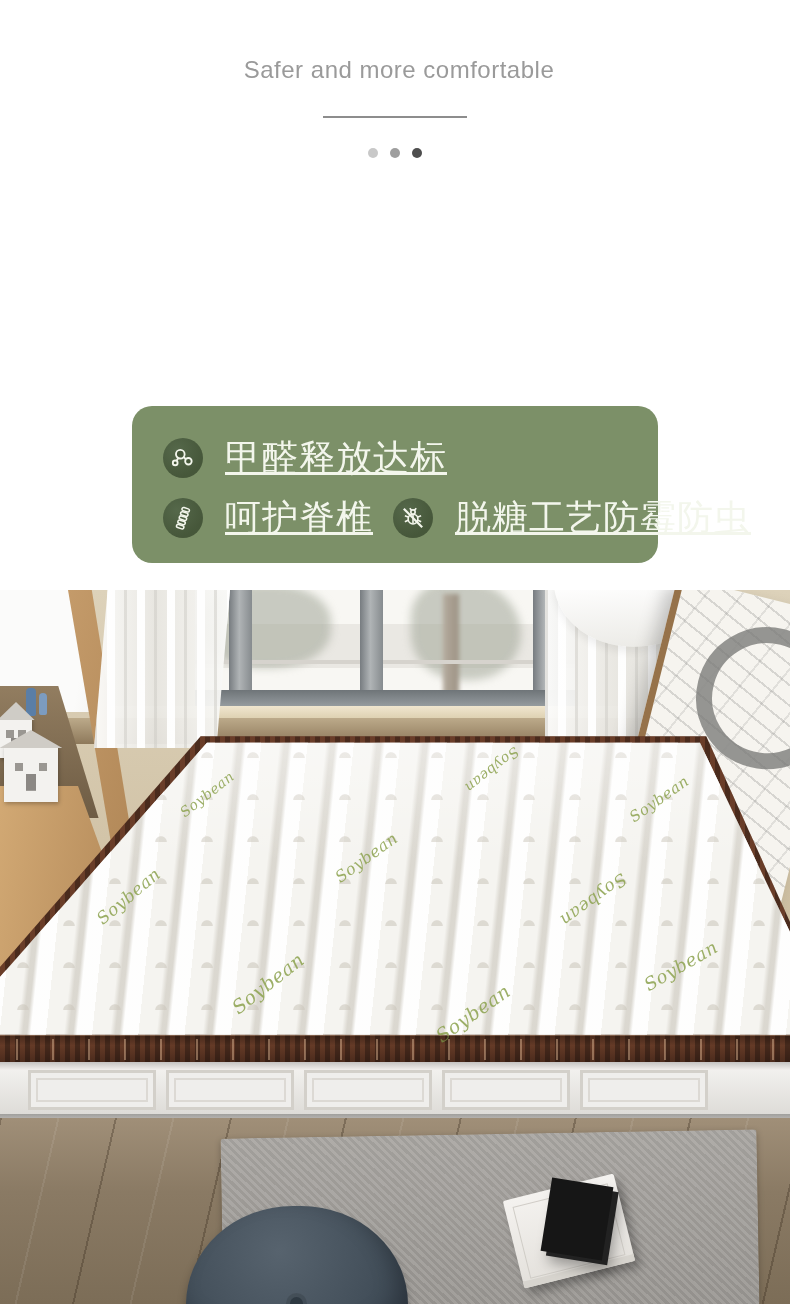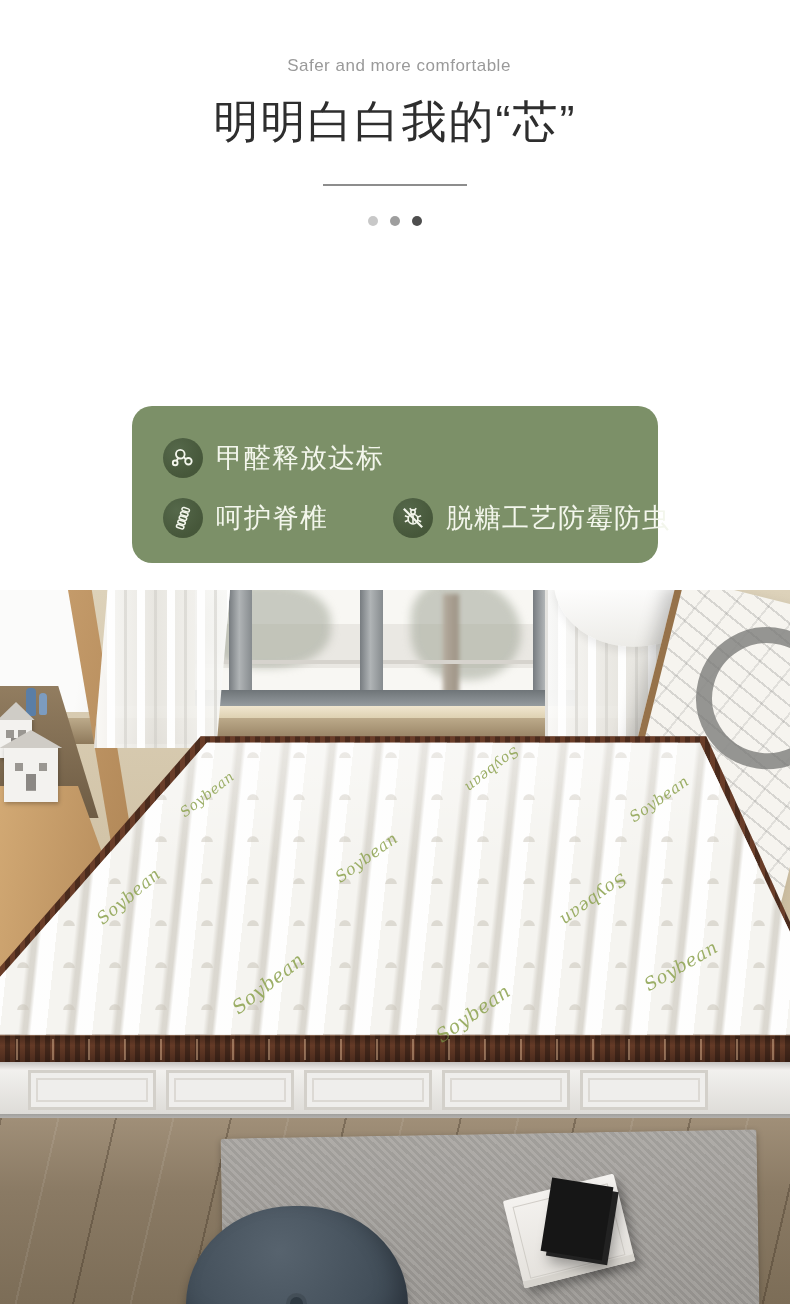--- a/index.html
+++ b/index.html
@@ -1,39 +1,39 @@
 <!DOCTYPE html>
 <html><head>
 <meta charset="utf-8">
 <style>
   html,body{margin:0;padding:0;background:#ffffff;}
   .page{position:relative;width:790px;height:1304px;background:#ffffff;overflow:hidden;
         font-family:"Liberation Sans","DejaVu Sans",sans-serif;}
 
   
   .hero{position:absolute;top:0;left:0;width:790px;text-align:center;}
-  .sub-en{padding-top:56px;font-size:17px;letter-spacing:.5px;color:#9a9a9a;margin-left:8px;}
+  .sub-en{padding-top:56px;font-size:24px;letter-spacing:.5px;color:#9a9a9a;margin-left:8px;}
   .title{margin:14px 0 0;font-size:88px;line-height:1.05;font-weight:900;color:#1e1e1e;letter-spacing:1px;}
   .sub-cn{margin-top:16px;font-size:45px;font-weight:500;color:#2e2e2e;letter-spacing:2px;}
   .divider{margin:32px auto 0;width:144px;height:2px;background:#8d8d8d;}
   .dots{margin-top:30px;display:flex;justify-content:center;gap:12px;}
   .dot{width:10px;height:10px;border-radius:50%;}
   .dot.d1{background:#c8c8c8;} .dot.d2{background:#9e9e9e;} .dot.d3{background:#4e4e4e;}
 
   
   .feature-card{position:absolute;left:132px;top:406px;width:526px;height:157px;
                 background:#7c9068;border-radius:20px;}
   .feat{position:absolute;display:flex;align-items:center;height:40px;}
   .feat.f1{left:31px;top:32px;}  .feat.f2{left:253px;top:32px;}
   .feat.f3{left:31px;top:92px;}  .feat.f4{left:261px;top:92px;}
   .feat .ic{width:40px;height:40px;border-radius:50%;flex:0 0 40px;
             background:radial-gradient(circle at 35% 30%,#55684a,#46573a 70%);
             display:flex;align-items:center;justify-content:center;}
   .feat .ic svg{width:26px;height:26px;}
-  .feat .lbl{margin-left:13px;font-size:27px;color:#f3f6ec;letter-spacing:1px;white-space:nowrap;}
+  .feat .lbl{margin-left:22px;font-size:36px;color:#f3f6ec;letter-spacing:1px;white-space:nowrap;text-decoration:underline;}
 
   
   .photo{position:absolute;left:0;top:590px;width:790px;height:714px;overflow:hidden;
          background:linear-gradient(180deg,#ddd2ba 0%,#d2c4a8 35%,#c8b899 60%,#c3b292 100%);}
   .photo *{position:absolute;}
 
   
   .ph-window{left:195px;top:0;width:380px;height:118px;background:#f8f7f3;overflow:hidden;}
   .wallband{left:0;top:34px;width:380px;height:44px;background:rgba(226,224,218,.65);}
   .rail{left:0;top:70px;width:380px;height:4px;background:#d6d3cd;}
@@ -160,21 +160,20 @@
   .ph-cube i:nth-child(9){background:#2f9e44;} .ph-cube i:nth-child(10){background:#1c55a5;}
   .ph-cube i:nth-child(11){background:#e8c21c;} .ph-cube i:nth-child(12){background:#cf2b1e;}
 </style>
 </head>
 <body>
 
 <div class="page">
 
   <header class="hero">
     <div class="sub-en">Safer and more comfortable</div>
-    <div class="sub-cn">明明白白我的“芯”</div>
     <div class="divider"></div>
     <div class="dots">
       <span class="dot d1"></span>
       <span class="dot d2"></span>
       <span class="dot d3"></span>
     </div>
   </header>
 
   <section class="feature-card">
     <div class="feat f1">

